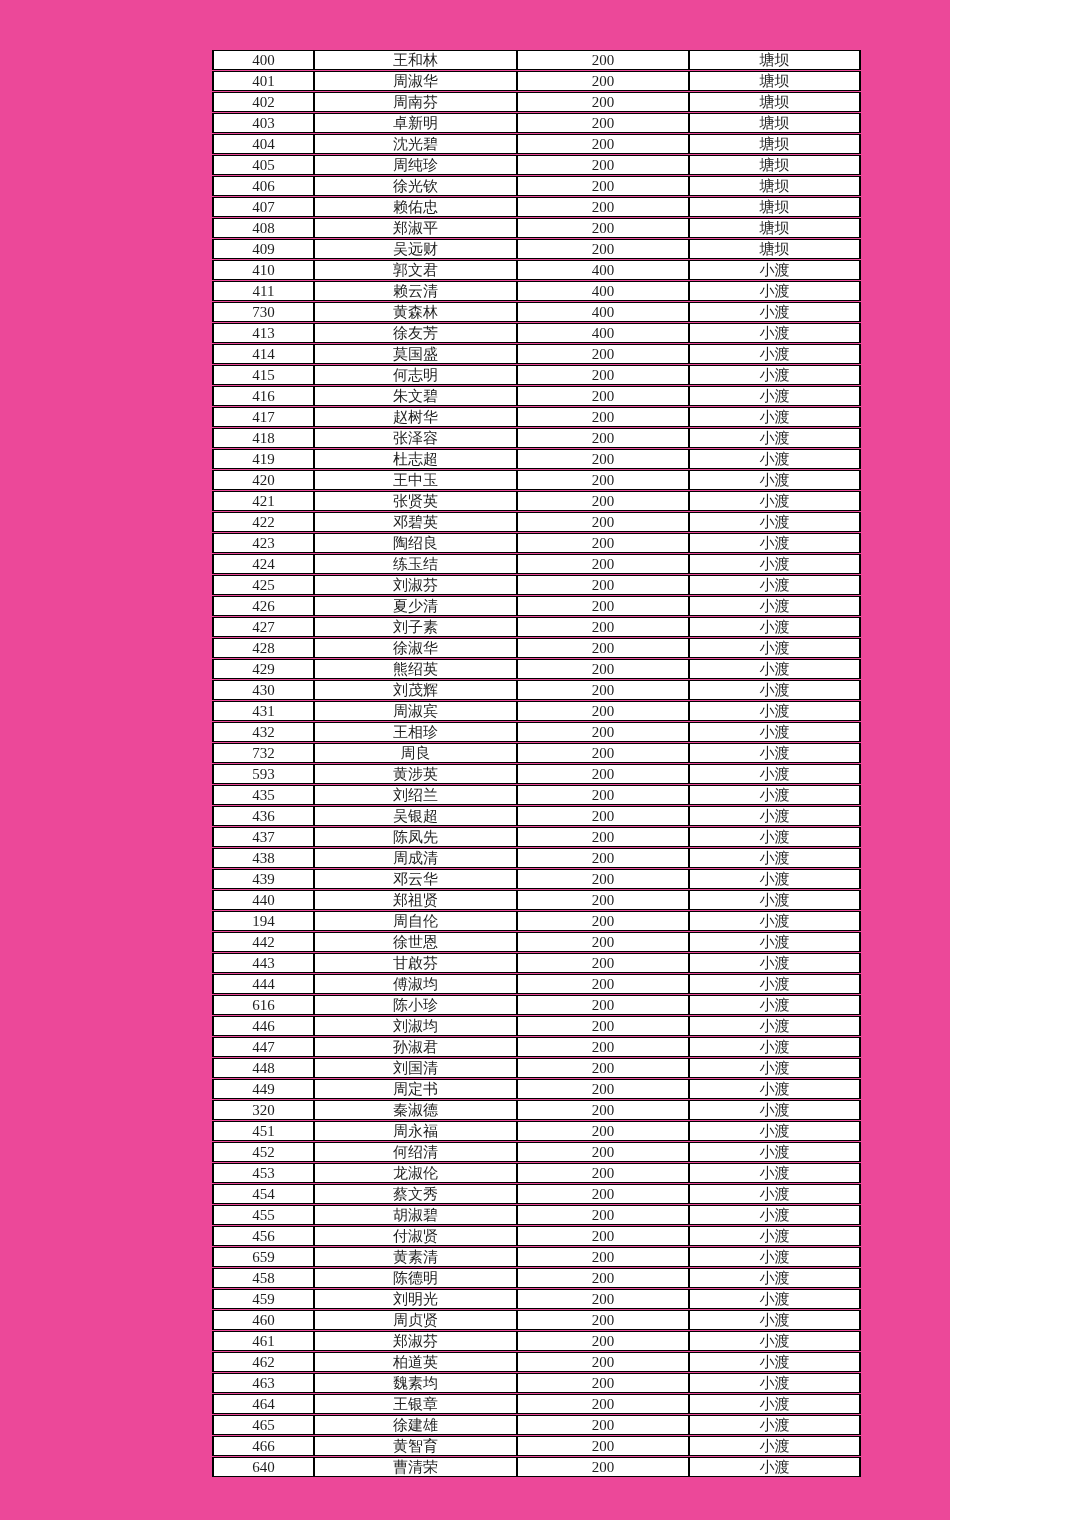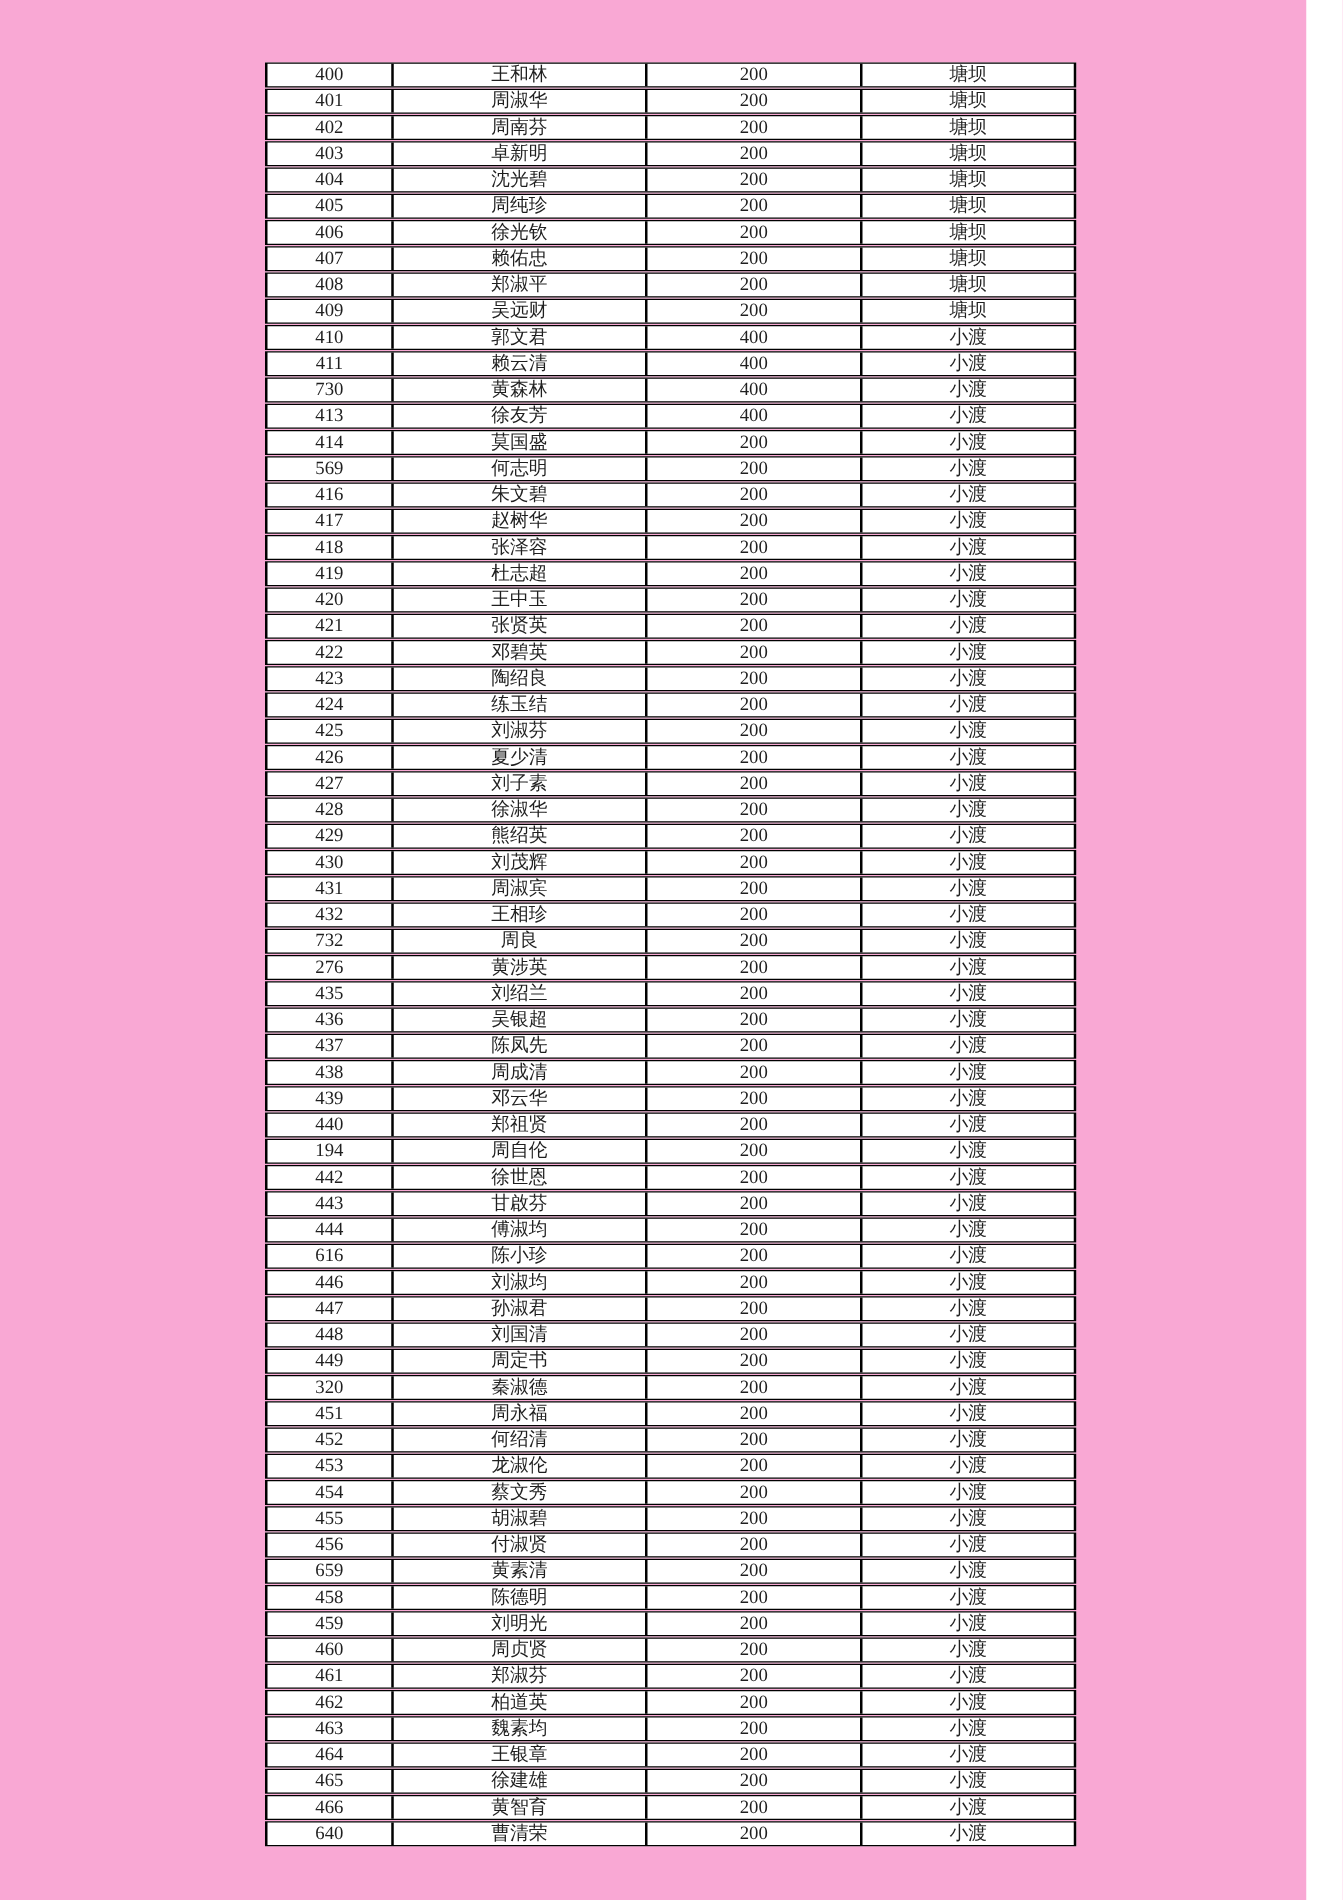--- a/index.html
+++ b/index.html
@@ -2,23 +2,23 @@
 <html><head>
 <meta charset="utf-8">
 <style>
   html, body {
     margin: 0;
     padding: 0;
     background: #ffffff;
   }
   .sheet {
     position: relative;
-    width: 1045px;
+    width: 950px;
     height: 1520px;
-    background: #f9a8d4;
+    background: #ec4899;
     font-family: "Liberation Serif", "DejaVu Serif", serif;
     color: #1f1f1f;
     overflow: hidden;
   }
   .roster {
     position: absolute;
     left: 212px;
     top: 50px;
     width: 649px;
   }
@@ -136,21 +136,21 @@
         <div class="cell c3">400</div>
         <div class="cell c4">小渡</div>
       </div>
       <div class="row">
         <div class="cell c1">414</div>
         <div class="cell c2">莫国盛</div>
         <div class="cell c3">200</div>
         <div class="cell c4">小渡</div>
       </div>
       <div class="row">
-        <div class="cell c1">569</div>
+        <div class="cell c1">415</div>
         <div class="cell c2">何志明</div>
         <div class="cell c3">200</div>
         <div class="cell c4">小渡</div>
       </div>
       <div class="row">
         <div class="cell c1">416</div>
         <div class="cell c2">朱文碧</div>
         <div class="cell c3">200</div>
         <div class="cell c4">小渡</div>
       </div>
@@ -250,21 +250,21 @@
         <div class="cell c3">200</div>
         <div class="cell c4">小渡</div>
       </div>
       <div class="row">
         <div class="cell c1">732</div>
         <div class="cell c2">周良</div>
         <div class="cell c3">200</div>
         <div class="cell c4">小渡</div>
       </div>
       <div class="row">
-        <div class="cell c1">276</div>
+        <div class="cell c1">593</div>
         <div class="cell c2">黄涉英</div>
         <div class="cell c3">200</div>
         <div class="cell c4">小渡</div>
       </div>
       <div class="row">
         <div class="cell c1">435</div>
         <div class="cell c2">刘绍兰</div>
         <div class="cell c3">200</div>
         <div class="cell c4">小渡</div>
       </div>

